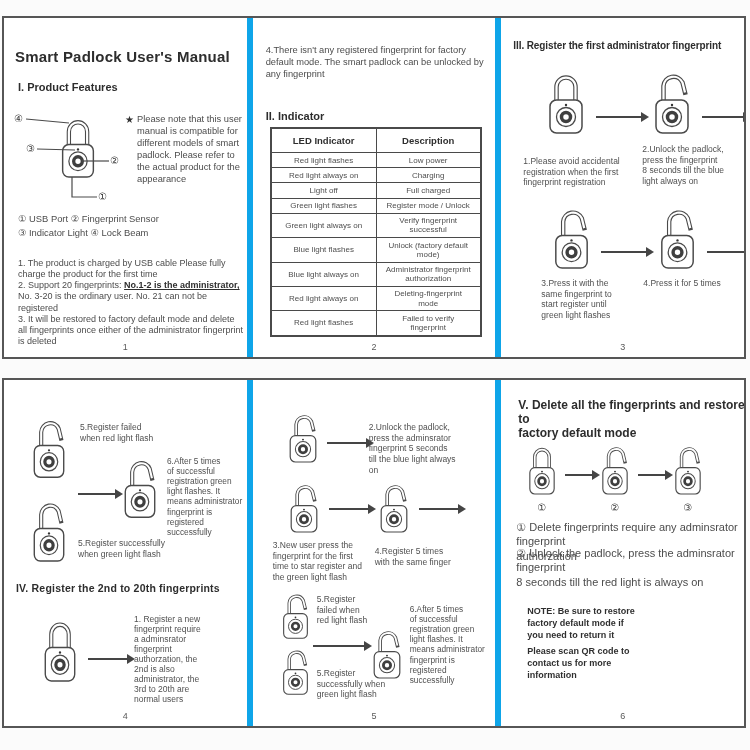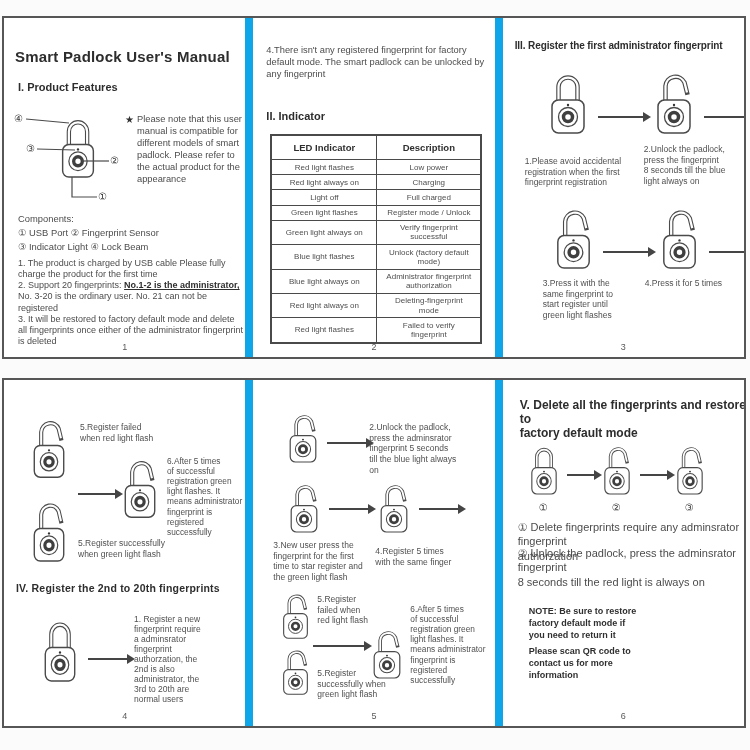--- a/index.html
+++ b/index.html
@@ -5,21 +5,21 @@
   html,body{margin:0;padding:0}
   body{
     width:750px;height:750px;position:relative;overflow:hidden;
     background:#fbfbfb;
     font-family:"Liberation Sans", sans-serif;
     color:#4a4a4a;
   }
   .row{position:absolute;left:2px;width:744px;background:#fff;border:2px solid #565656;display:flex;box-sizing:border-box}
   .row-top{top:16px;height:343px}
   .row-bot{top:378px;height:350px}
-  .page{position:relative;flex:1 1 0;border-right:8px solid #0ea5e9;box-sizing:border-box;overflow:hidden}
+  .page{position:relative;flex:1 1 0;border-right:6px solid #0ea5e9;box-sizing:border-box;overflow:hidden}
   .page:last-child{border-right:none}
   .pnum{position:absolute;bottom:5px;left:0;right:0;text-align:center;font-size:9px;color:#5a5a5a}
   .cap{position:absolute;font-size:8.5px;line-height:1.25;color:#505050;white-space:pre-line}
   .hd{position:absolute;font-weight:bold;color:#2d2d2d;white-space:pre-line}
   .padlock{position:absolute}
   .padlock svg{width:100%;height:100%;display:block}
   .arr{position:absolute;height:2px;background:#454545}
   .arr:after{content:"";position:absolute;right:-7px;top:-4px;border-left:8px solid #454545;border-top:5px solid transparent;border-bottom:5px solid transparent}
   .circnum{position:absolute;font-size:10px;color:#3a3a3a}
   
@@ -28,21 +28,21 @@
   .p1-diag{position:absolute;left:6px;top:88px;width:120px;height:112px}
   .p1-lines{position:absolute;left:0;top:0;width:120px;height:112px}
   .p1-star{position:absolute;left:121px;top:96px;font-size:10px;color:#333}
   .p1-note{position:absolute;left:133px;top:95px;width:108px;font-size:9.3px;line-height:1.3;color:#4c4c4c}
   .p1-comp{position:absolute;left:14px;top:194px;width:226px;font-size:9.4px;line-height:1.5;color:#4c4c4c}
   .p1-body{position:absolute;left:14px;top:240px;width:226px;font-size:9px;line-height:1.24;color:#4c4c4c}
   .bold-ul{font-weight:bold;text-decoration:underline;color:#2e2e2e}
   
   .p2-para{left:13px;top:26px;width:226px;font-size:9.3px;line-height:1.3;position:absolute;color:#4c4c4c;white-space:pre-line}
   .p2-sec{left:13px;top:92px;font-size:11px}
-  .ledtbl{position:absolute;left:17px;top:116px;width:212px;border-collapse:collapse;border:2px solid #4a4a4a}
+  .ledtbl{position:absolute;left:17px;top:109px;width:212px;border-collapse:collapse;border:2px solid #4a4a4a}
   .ledtbl th{border:1.5px solid #4a4a4a;font-size:9.5px;padding:6px 2px;color:#2f2f2f;font-weight:bold}
   .ledtbl th:first-child{width:100px}
   .ledtbl td{border:1.5px solid #4a4a4a;font-size:8px;padding:2.5px 2px;text-align:center;white-space:pre-line;color:#4f4f4f;line-height:1.15}
   
   .p3-sec{left:12px;top:22px;font-size:10px;white-space:nowrap;letter-spacing:-.1px}
   .p4-sec{left:12px;top:202px;font-size:10.5px;white-space:nowrap;letter-spacing:.2px}
   .p6-sec{left:17px;top:18px;font-size:12px;width:230px}
   .p6-item{position:absolute;left:15px;width:232px;font-size:11px;line-height:1.3;color:#4c4c4c;white-space:pre-line}
   .p6-note{position:absolute;left:26px;top:226px;width:135px;font-size:9px;line-height:1.32;font-weight:bold;color:#2f2f2f;white-space:pre-line}
   .p6-qr{position:absolute;left:26px;top:266px;width:145px;font-size:9px;line-height:1.32;font-weight:bold;color:#2f2f2f;white-space:pre-line}
@@ -76,21 +76,20 @@
       <span class="circnum" style="left:4px;top:7px">④</span>
       <span class="circnum" style="left:16px;top:37px">③</span>
       <span class="circnum" style="left:100px;top:49px">②</span>
       <span class="circnum" style="left:88px;top:85px">①</span>
     </div>
 
     <span class="p1-star">★</span>
     <div class="p1-note">Please note that this user manual is compatible for different models of smart padlock. Please refer to the actual product for the appearance</div>
 
     <div class="p1-comp">
-      <div>Components:</div>
       <div>① USB Port  ② Fingerprint  Sensor</div>
       <div>③ Indicator Light  ④ Lock Beam</div>
     </div>
 
     <div class="p1-body">
       <div>1. The product is charged by USB cable Please fully charge the product for the first time</div>
       <div><span>2. Support 20 fingerprints: </span><span class="bold-ul">No.1-2 is the administrator,</span><span> No. 3-20 is the ordinary user. No. 21 can not be registered</span></div>
       <div>3. It will be restored to factory default mode and delete all fingerprints once either of the administrator fingerprint is deleted</div>
     </div>
     <div class="pnum">1</div>

